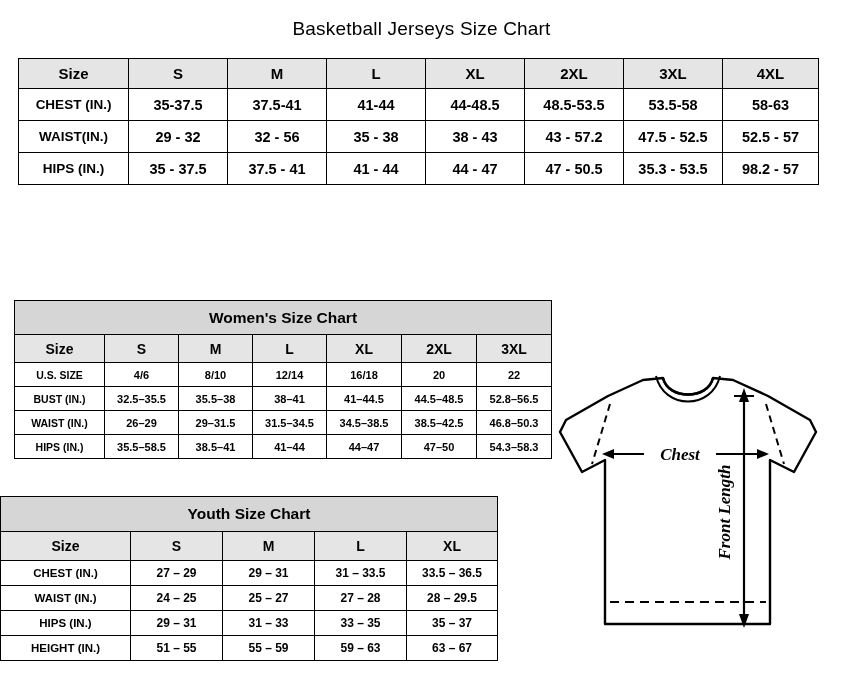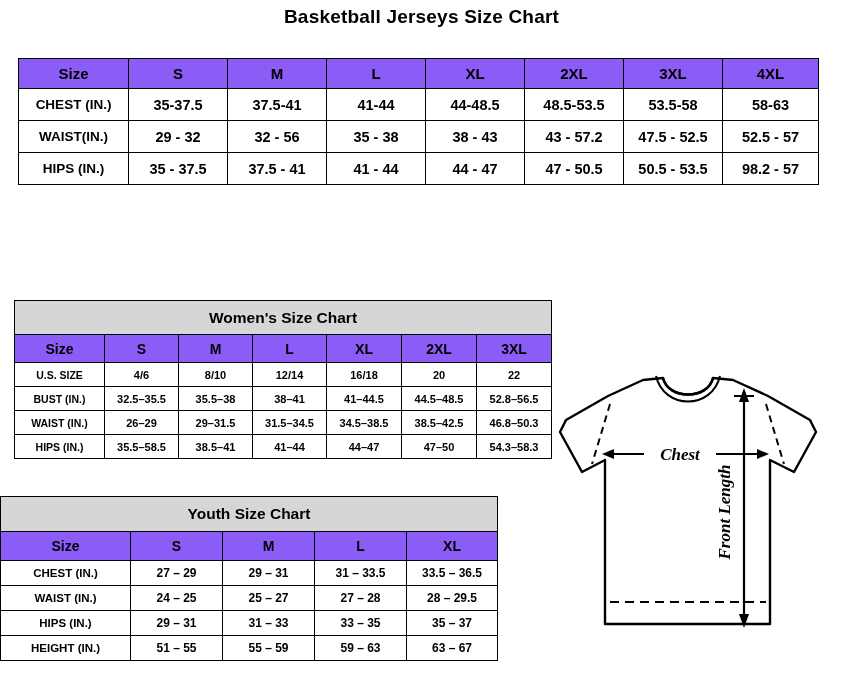--- a/index.html
+++ b/index.html
@@ -10,47 +10,47 @@
   body {
     width: 843px;
     height: 679px;
     font-family: "Liberation Sans", sans-serif;
     color: #000000;
     position: relative;
     overflow: hidden;
   }
   #page-title {
     position: absolute;
-    top: 6px;
+    top: 18px;
     left: 0;
     width: 843px;
     text-align: center;
     font-size: 19px;
-    font-weight: bold;
+    font-weight: normal;
     letter-spacing: 0.2px;
   }
   table {
     border-collapse: collapse;
     table-layout: fixed;
   }
   table td, table th {
     border: 1px solid #000000;
     text-align: center;
     vertical-align: middle;
     background: #ffffff;
     font-weight: bold;
   }
   .chart-title td {
     background: #d6d6d6;
     font-size: 16px;
     font-weight: bold;
     padding: 7px 0;
   }
   .hdr td {
-    background: #8b5cf6;
+    background: #e5e5e5;
     font-weight: bold;
   }
 
   
   #mens-table {
     position: absolute;
     left: 18px;
     top: 58px;
     width: 800px;
   }
@@ -152,21 +152,21 @@
       <td>47.5 - 52.5</td>
       <td>52.5 - 57</td>
     </tr>
     <tr>
       <td class="rowlabel">HIPS (IN.)</td>
       <td>35 - 37.5</td>
       <td>37.5 - 41</td>
       <td>41 - 44</td>
       <td>44 - 47</td>
       <td>47 - 50.5</td>
-      <td>50.5 - 53.5</td>
+      <td>35.3 - 53.5</td>
       <td>98.2 - 57</td>
     </tr>
   </tbody>
 </table>
 
 <table id="womens-table">
   <colgroup>
     <col style="width:90px">
       <col style="width:74px">
       <col style="width:74px">

